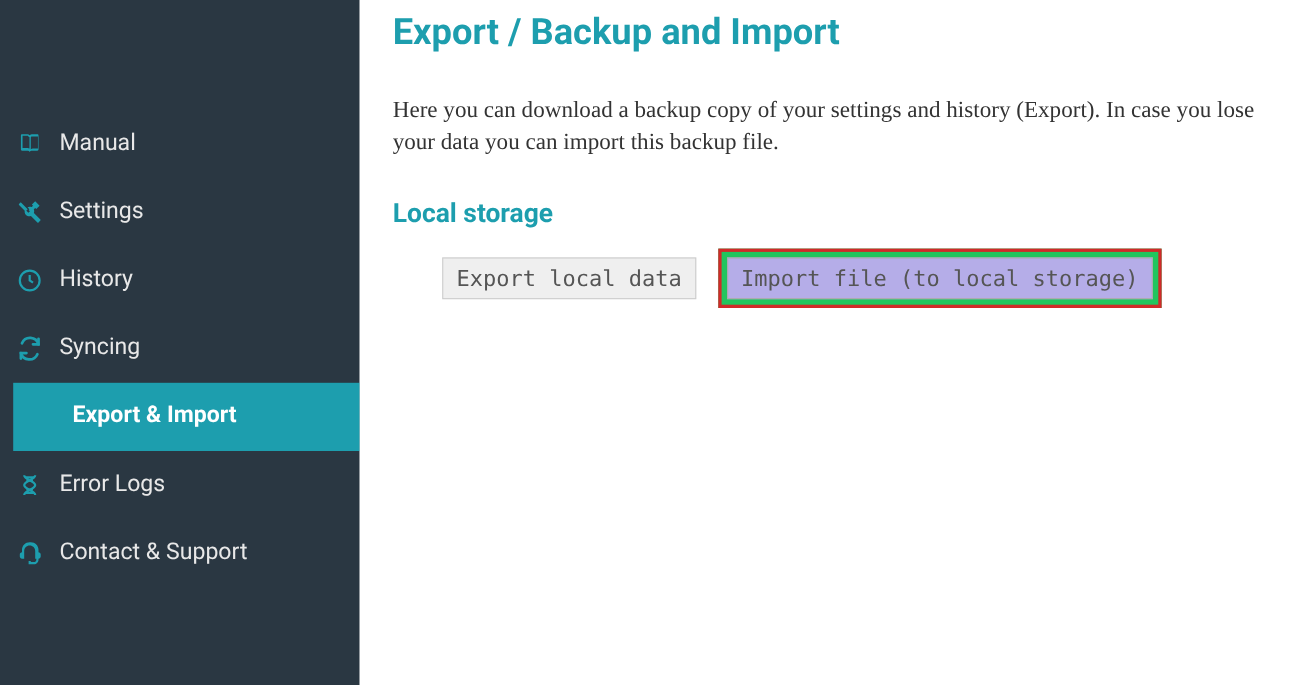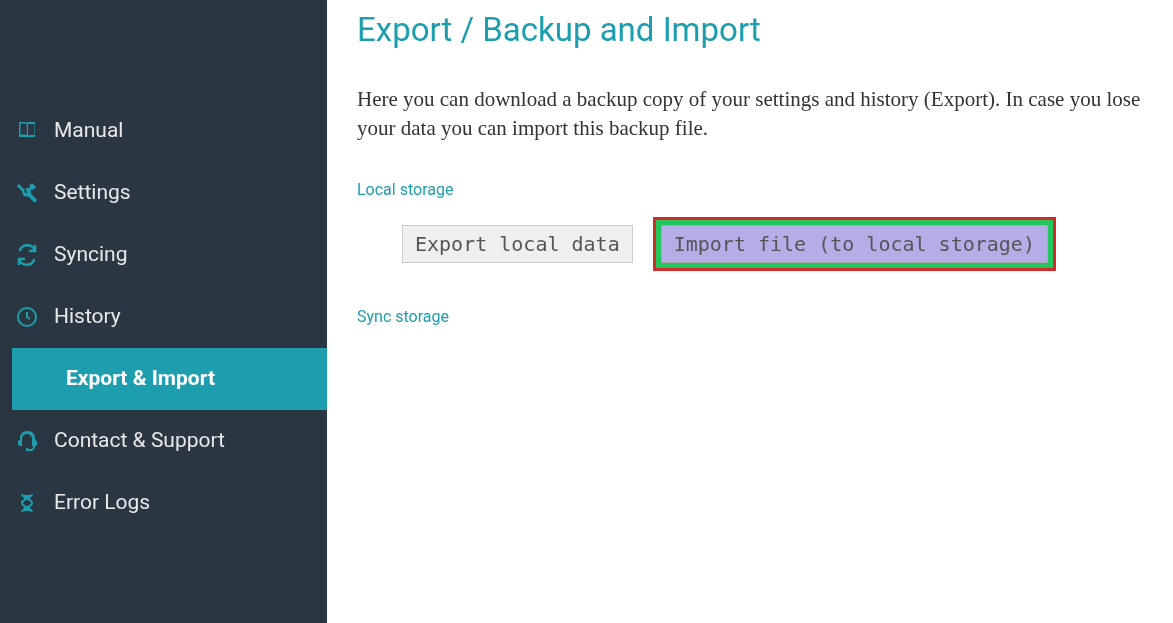--- a/index.html
+++ b/index.html
@@ -4,23 +4,23 @@
   <style>
     * { margin: 0; padding: 0; box-sizing: border-box; }
     body { font-family: -apple-system, BlinkMacSystemFont, "Segoe UI", Roboto, Arial, sans-serif; width: 1173px; height: 623px; display: flex; overflow: hidden; }
     .sidebar { width: 327px; background: #2a3742; height: 100%; padding-top: 100px; }
     .sidebar-item { display: flex; padding: 18px 14px; color: #e8e8e8; font-size: 21px; cursor: pointer; }
     .sidebar-item.active { background: #1d9eae; color: #fff; font-weight: 700; margin-left: 12px; }
     .sidebar-item.active .icon-wrap { visibility: hidden; }
     .icon-wrap { width: 26px; height: 26px; margin-right: 14px; display: inline-flex; align-items: center; justify-content: center; color: #1d9eae; flex-shrink: 0; }
     .sidebar-label { }
     .main { flex: 1; background: #fff; padding: 10px 30px 30px 30px; overflow: auto; }
-    .page-title { color: #1d9eae; font-size: 33px; font-weight: 400; margin-bottom: 36px; }
+    .page-title { color: #1d9eae; font-size: 33px; font-weight: 700; margin-bottom: 36px; }
     .intro { font-size: 21px; color: #333; margin-bottom: 36px; line-height: 1.4; font-family: Liberation Serif, serif; }
-    .section-title { color: #1d9eae; font-size: 16px; font-weight: 400; margin-bottom: 18px; margin-top: 8px; }
+    .section-title { color: #1d9eae; font-size: 24px; font-weight: 700; margin-bottom: 18px; margin-top: 8px; }
     .btn-row { display: flex; gap: 0; margin-bottom: 36px; align-items: center; padding-left: 45px; }
     .btn { font-family: "DejaVu Sans Mono", "Liberation Mono", Consolas, monospace; font-size: 20px; color: #555; background: #efefef; border: 1px solid #ccc; padding: 6px 12px; cursor: pointer; }
     .highlight-wrap { border: 3px solid #d12a2a; padding: 5px; background: #22c55e; margin-left: 20px; }
     .highlight-wrap .btn { background: #b5ade8; border: 1px solid #aaa; }
     svg { width: 24px; height: 24px; }
   </style>
 </head>
 <body>
 
 <div class="sidebar">
@@ -35,71 +35,70 @@
   <div class="sidebar-item">
     <span class="icon-wrap">
       <svg viewBox="0 0 24 24" fill="currentColor">
           <path d="M21.7 18.6l-5.9-5.9c.6-1.5.3-3.3-.9-4.5-1.3-1.3-3.3-1.5-4.9-.7l2.8 2.8-2 2-2.9-2.8c-.9 1.6-.6 3.5.7 4.9 1.2 1.2 3 1.5 4.5.9l5.9 5.9c.3.3.7.3 1 0l1.7-1.7c.3-.2.3-.7 0-.9zM2.3 5.4l5.9 5.9 2-2-5.9-5.9c-.3-.3-.7-.3-1 0L2.3 4.4c-.3.3-.3.7 0 1zM17 2l-3 3 1 1-4 4 2 2 4-4 1 1 3-3-4-4z"></path>
         </svg>
     </span>
     <span class="sidebar-label">Settings</span>
   </div>
   <div class="sidebar-item">
     <span class="icon-wrap">
+      <svg viewBox="0 0 24 24" fill="none" stroke="currentColor" stroke-width="2">
+          <circle cx="12" cy="12" r="9"></circle>
+          <path d="M12 7v5l3 2"></path>
+        </svg>
+    </span>
+    <span class="sidebar-label">History</span>
+  </div>
+  <div class="sidebar-item">
+    <span class="icon-wrap">
       <svg viewBox="0 0 24 24" fill="none" stroke="currentColor" stroke-width="2.5" stroke-linecap="round">
           <path d="M20 8A8 8 0 0 0 5 7"></path>
           <path d="M4 16a8 8 0 0 0 15 1"></path>
           <polyline points="20 3 20 8 15 8"></polyline>
           <polyline points="4 21 4 16 9 16"></polyline>
         </svg>
     </span>
     <span class="sidebar-label">Syncing</span>
   </div>
-  <div class="sidebar-item">
-    <span class="icon-wrap">
-      <svg viewBox="0 0 24 24" fill="none" stroke="currentColor" stroke-width="2">
-          <circle cx="12" cy="12" r="9"></circle>
-          <path d="M12 7v5l3 2"></path>
-        </svg>
-    </span>
-    <span class="sidebar-label">History</span>
-  </div>
   <div class="sidebar-item active">
     <span class="icon-wrap"></span>
     <span class="sidebar-label">Export &amp; Import</span>
-  </div>
-  <div class="sidebar-item">
-    <span class="icon-wrap">
-      <svg viewBox="0 0 24 24" fill="currentColor">
-          <path d="M12 2C8 2 5 5 5 9v2c-1.1 0-2 .9-2 2v2c0 1.1.9 2 2 2h2v-7c0-2.8 2.2-5 5-5s5 2.2 5 5v7h1v1c0 1-1 2-2 2h-3v-1h-2v3h5c2 0 4-2 4-4v-1c1.1 0 2-.9 2-2v-2c0-1.1-.9-2-2-2V9c0-4-3-7-7-7z"></path>
-        </svg>
-    </span>
-    <span class="sidebar-label">Contact &amp; Support</span>
   </div>
   <div class="sidebar-item">
     <span class="icon-wrap">
       <svg viewBox="0 0 24 24" fill="none" stroke="currentColor" stroke-width="2">
           <path d="M7 3c0 4 10 5 10 9s-10 5-10 9"></path>
           <path d="M17 3c0 4-10 5-10 9s10 5 10 9"></path>
           <line x1="8" y1="5" x2="16" y2="5"></line>
           <line x1="9" y1="8" x2="15" y2="8"></line>
           <line x1="9" y1="16" x2="15" y2="16"></line>
           <line x1="8" y1="19" x2="16" y2="19"></line>
         </svg>
     </span>
     <span class="sidebar-label">Error Logs</span>
+  </div>
+  <div class="sidebar-item">
+    <span class="icon-wrap">
+      <svg viewBox="0 0 24 24" fill="currentColor">
+          <path d="M12 2C8 2 5 5 5 9v2c-1.1 0-2 .9-2 2v2c0 1.1.9 2 2 2h2v-7c0-2.8 2.2-5 5-5s5 2.2 5 5v7h1v1c0 1-1 2-2 2h-3v-1h-2v3h5c2 0 4-2 4-4v-1c1.1 0 2-.9 2-2v-2c0-1.1-.9-2-2-2V9c0-4-3-7-7-7z"></path>
+        </svg>
+    </span>
+    <span class="sidebar-label">Contact &amp; Support</span>
   </div>
 </div>
 
 <div class="main">
   <h1 class="page-title">Export / Backup and Import</h1>
   <p class="intro">Here you can download a backup copy of your settings and history (Export). In case you lose your data you can import this backup file.</p>
 
   <h2 class="section-title">Local storage</h2>
   <div class="btn-row">
     <button class="btn">Export local data</button>
     <span class="highlight-wrap">
       <button class="btn">Import file (to local storage)</button>
     </span>
   </div>
 
-  <h2 class="section-title">Sync storage</h2>
 </div>
 
 </body></html>

